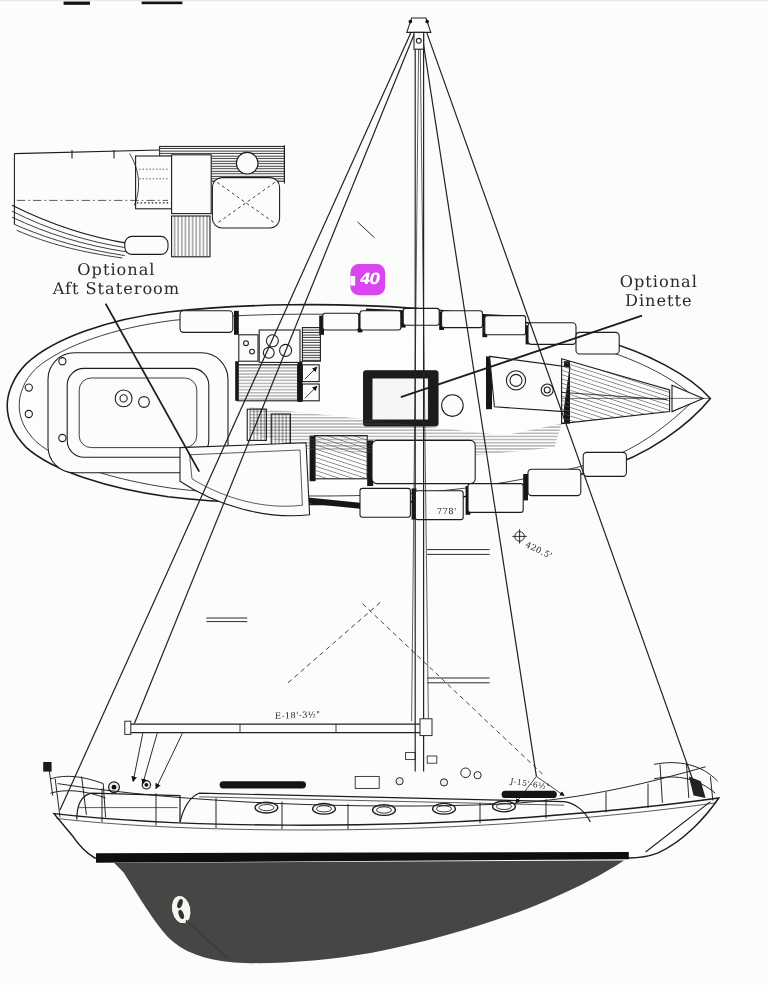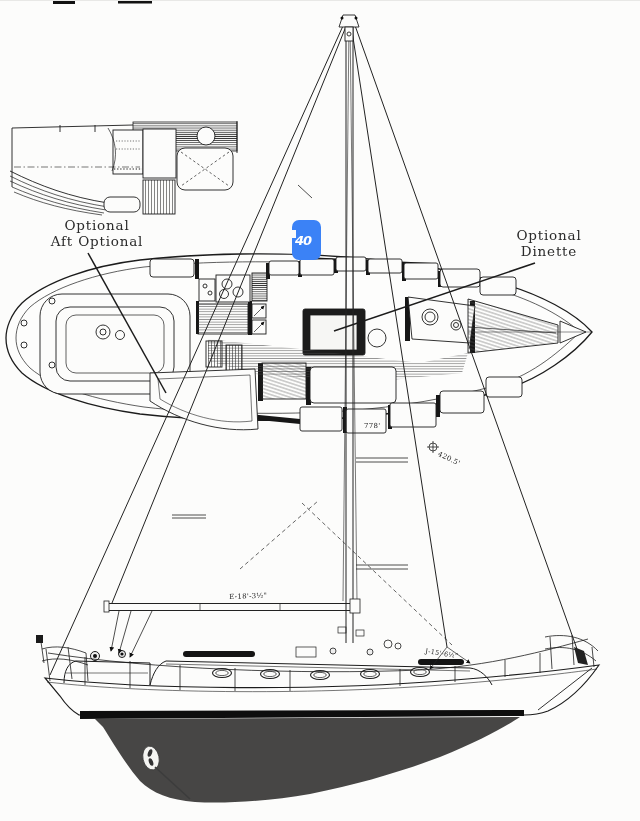--- a/index.html
+++ b/index.html
@@ -17,23 +17,23 @@
   .lbl-din{left:500px;top:226px;width:98px;}
   .ann{
     position:absolute;font-size:7px;letter-spacing:0.3px;color:#222;
     white-space:nowrap;transform-origin:left top;
   }
   .ann-778{left:364px;top:421px;}
   .ann-420{left:440px;top:449px;transform:rotate(26deg);}
   .ann-e{left:229px;top:592px;transform:rotate(-2deg);}
   .ann-j{left:426px;top:646px;font-size:6.5px;transform:rotate(9deg);}
   .logo{
-    position:absolute;left:292px;top:219px;width:29px;height:40px;
-    background:#3b82f6;border-radius:7px;
-    display:flex;align-items:center;justify-content:flex-start;
+    position:absolute;left:292px;top:219px;width:29px;height:26px;
+    background:#d946ef;border-radius:7px;
+    display:flex;align-items:center;justify-content:center;
     color:#fff;font-weight:bold;font-style:italic;font-size:13px;
     letter-spacing:-1px;font-family:"DejaVu Sans", sans-serif;
     padding-left:3px;box-sizing:border-box;
   }
   .logo .notch{
     position:absolute;left:0px;top:10px;width:4px;height:8px;background:#fcfcfb;
   }
 </style>
 </head>
 <body>
@@ -316,21 +316,21 @@
   </g>
 
   <g stroke="#1c1c1c" stroke-width="1.5" fill="none">
     <path d="M88,252 L166,392"></path>
     <path d="M535,262 L334,330"></path>
   </g>
 </svg>
 
 <div class="biglabel lbl-aft">
   <div>Optional</div>
-  <div>Aft Optional</div>
+  <div>Aft Stateroom</div>
 </div>
 
 <div class="biglabel lbl-din">
   <div>Optional</div>
   <div>Dinette</div>
 </div>
 
 <div class="logo">
   <span class="notch"></span>
   <span>40</span>

